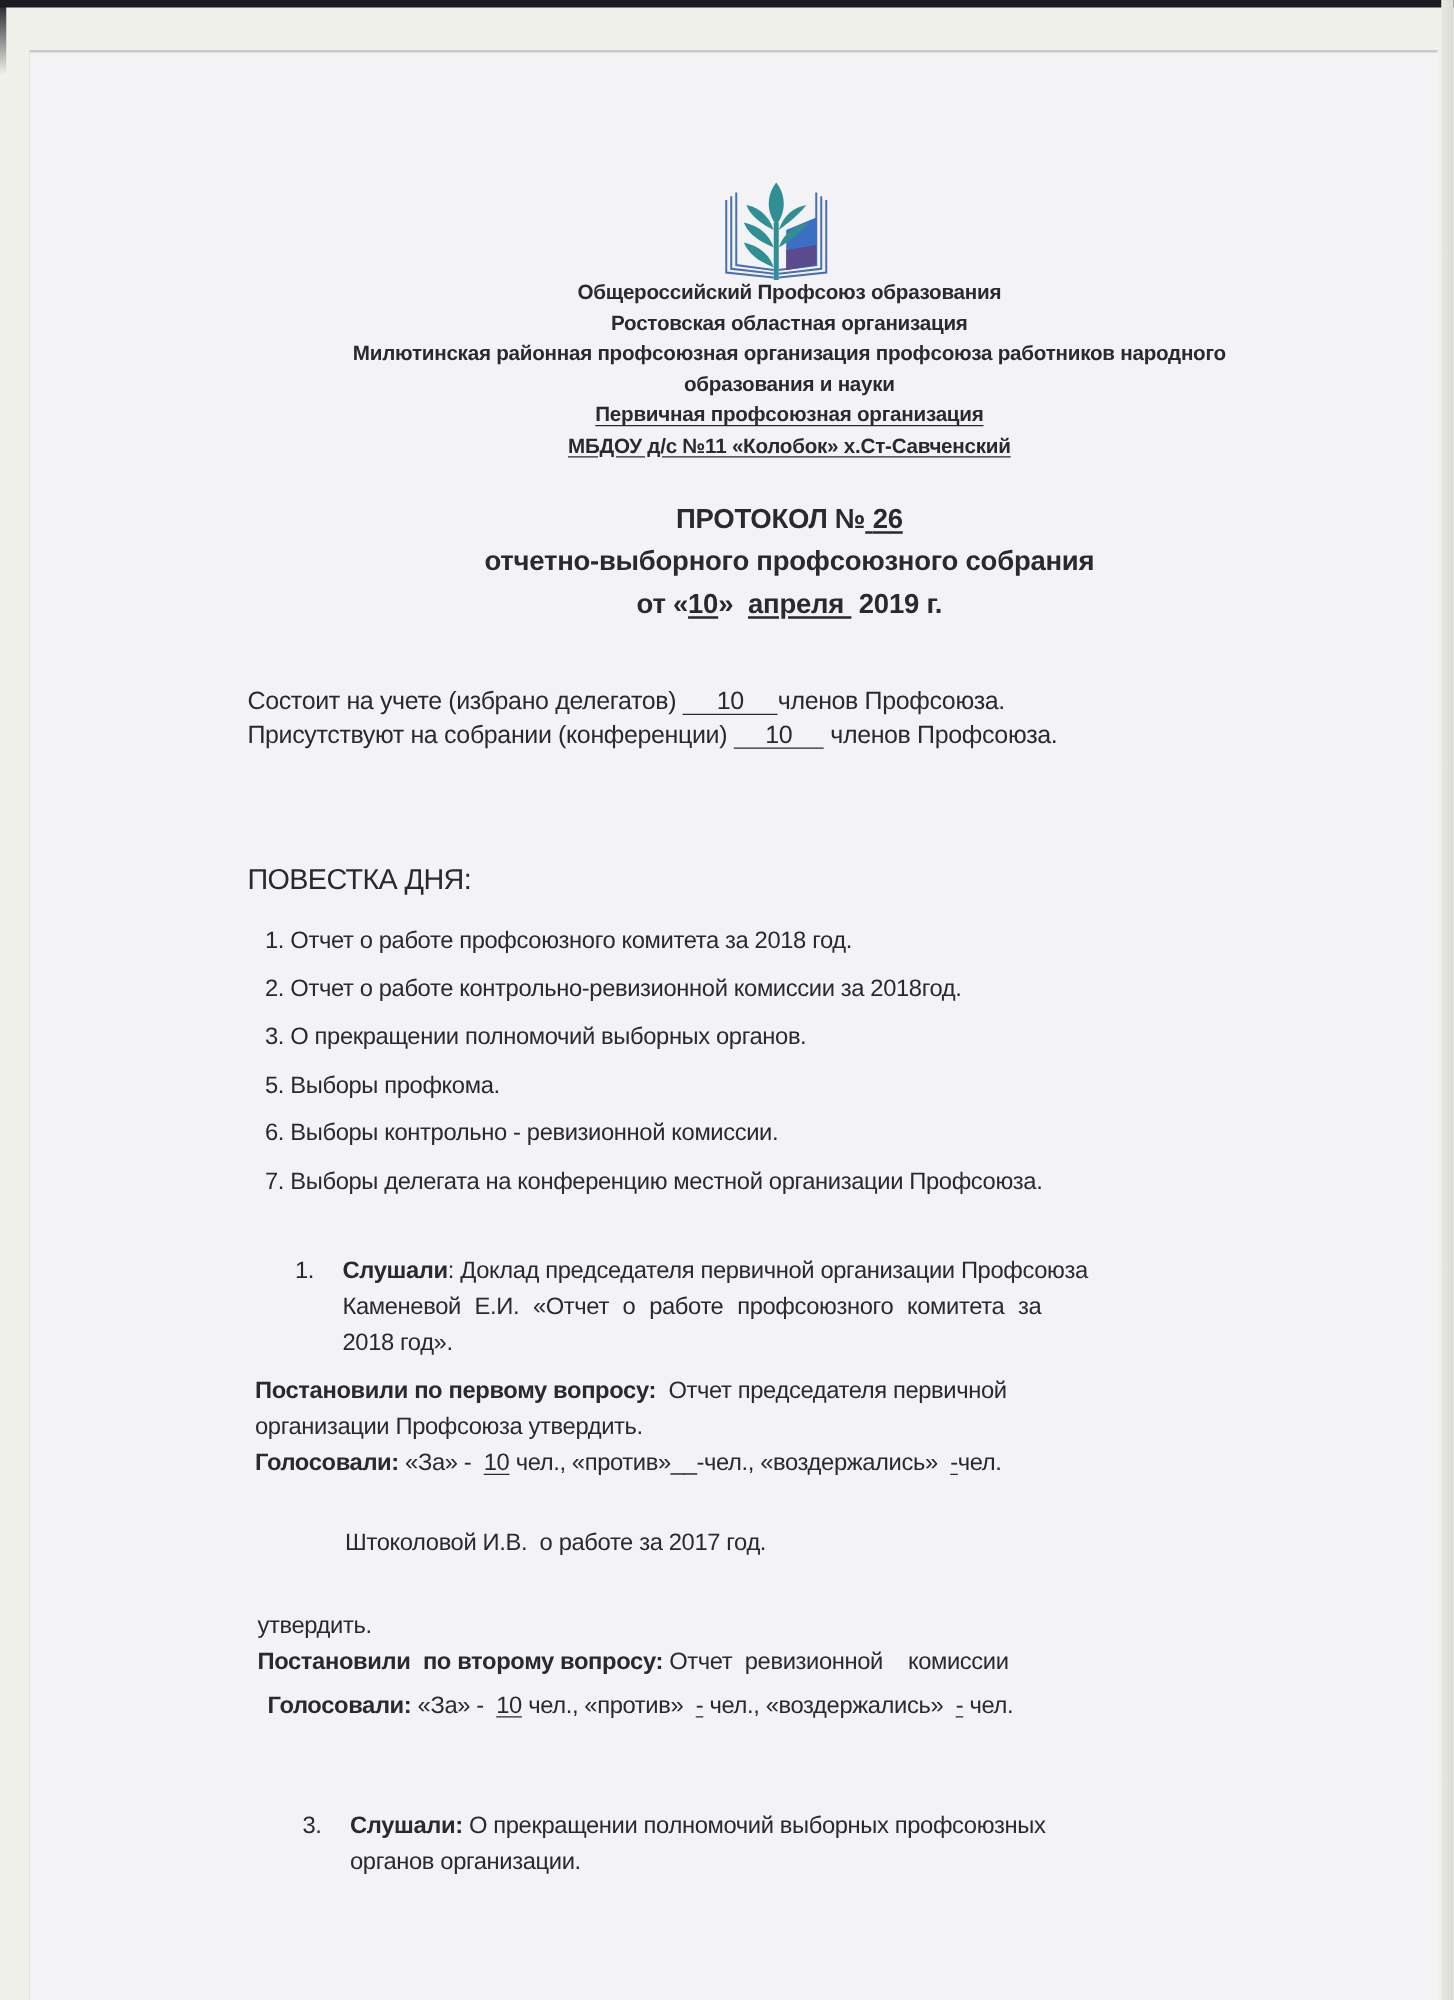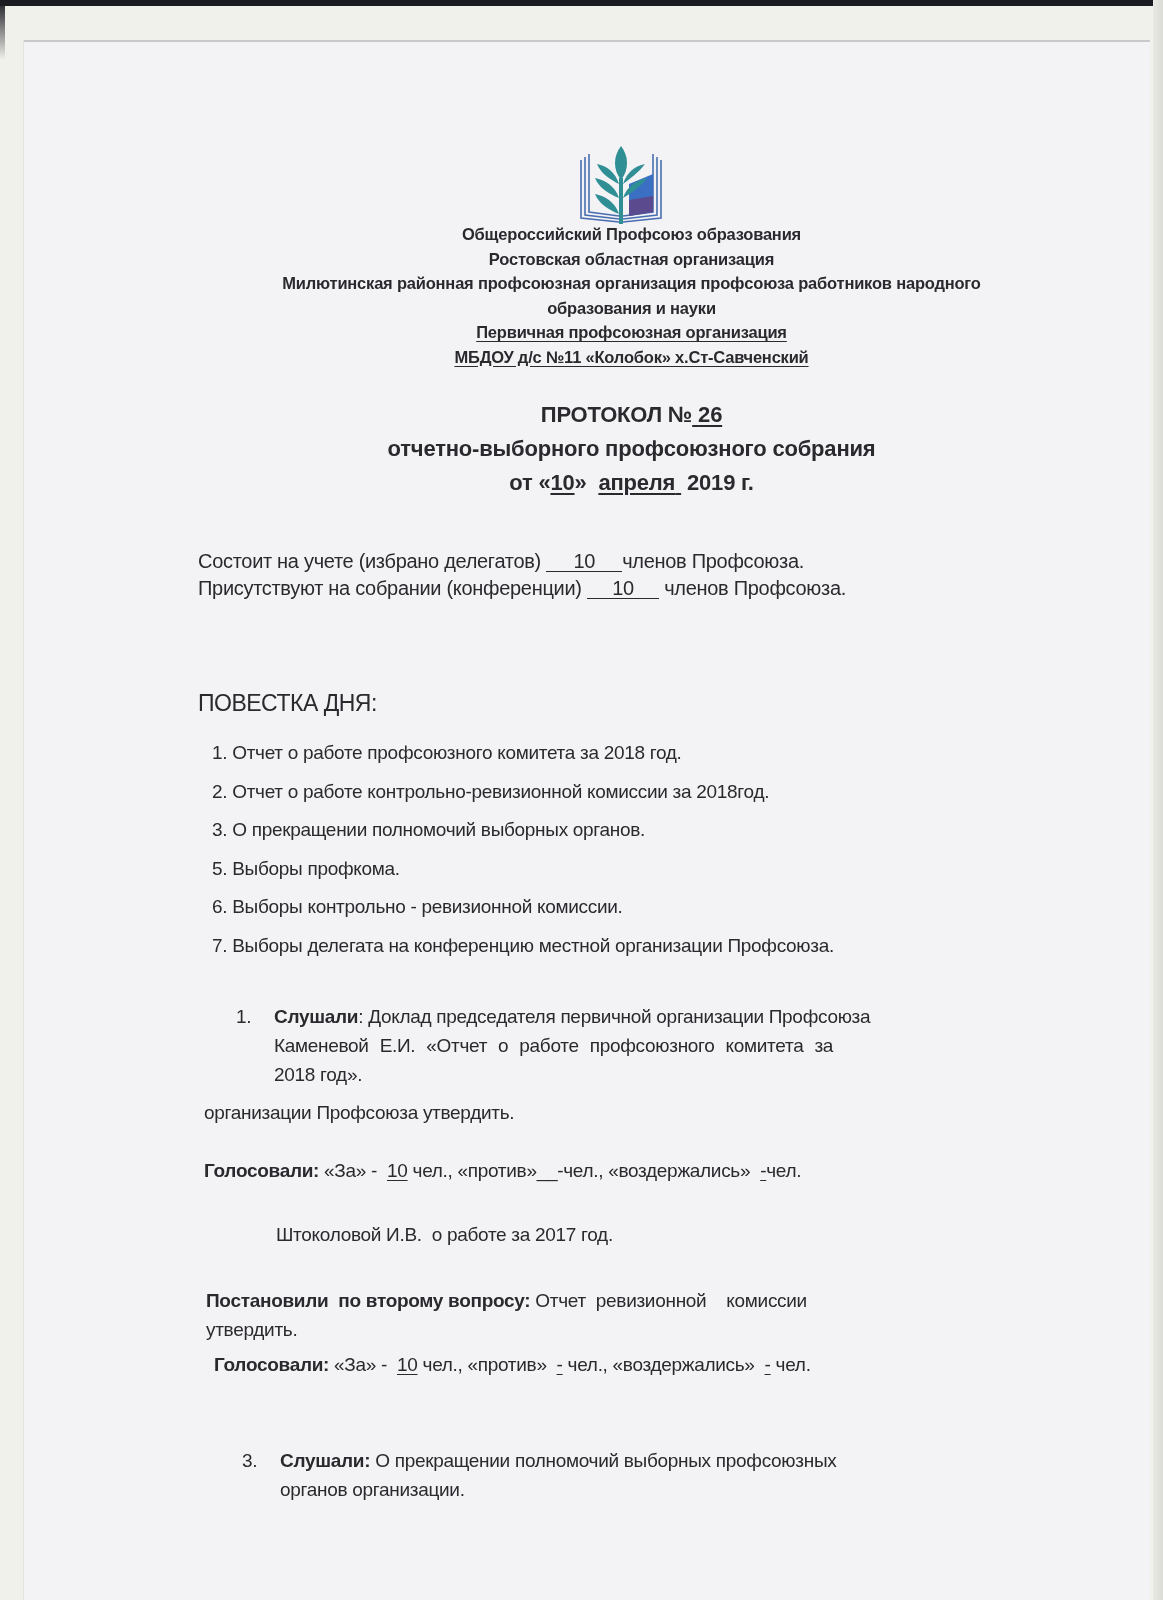--- a/index.html
+++ b/index.html
@@ -141,32 +141,33 @@
   <li>7. Выборы делегата  на конференцию местной организации Профсоюза.</li>
 </ul>
 
 <div class="section">
   <div class="heard" style="left:236px; top:1002px; width:800px;">
     <div><span class="num">1.</span><span class="b">Слушали</span><span>: Доклад председателя первичной организации Профсоюза</span></div>
     <div class="cont" style="word-spacing:6px;">Каменевой Е.И. «Отчет  о  работе  профсоюзного  комитета  за</div>
     <div class="cont">2018 год».</div>
   </div>
   <div class="resolved" style="left:204px; top:1098px;">
+    <div><span class="b">Постановили по первому вопросу:</span><span style="white-space:pre">  Отчет председателя первичной</span></div>
     <div>организации Профсоюза утвердить.</div>
   </div>
   <div class="voted" style="left:204px; top:1156px; white-space:pre;"><span class="b">Голосовали:</span><span> «За» -  </span><span class="u">10</span><span> чел., «против»</span><span>__-</span><span>чел., «воздержались»  </span><span class="u">-</span><span>чел.</span></div>
 </div>
 
 <div class="section">
   <div class="heard" style="left:238px; top:1220px; width:820px;">
     <div class="cont" style="white-space:pre">Штоколовой И.В.  о работе за 2017 год.</div>
   </div>
   <div class="resolved" style="left:206px; top:1286px;">
+    <div>утвердить.</div>
     <div style="white-space:pre"><span class="b">Постановили  по второму вопросу:</span><span> Отчет  ревизионной    комиссии</span></div>
-    <div>утвердить.</div>
   </div>
   <div class="voted" style="left:214px; top:1350px; white-space:pre;"><span class="b">Голосовали:</span><span> «За» -  </span><span class="u">10</span><span> чел., «против»  </span><span class="u">-</span><span> чел., «воздержались»  </span><span class="u">-</span><span> чел.</span></div>
 </div>
 
 <div class="section">
   <div class="heard" style="left:242px; top:1446px; width:820px;">
     <div><span class="num">3.</span><span class="b">Слушали:</span><span> О прекращении полномочий выборных профсоюзных</span></div>
     <div class="cont">органов организации.</div>
   </div>
 </div>

